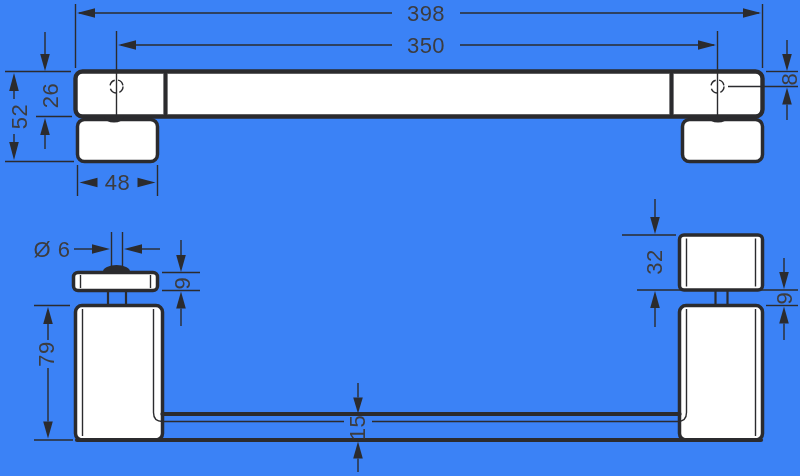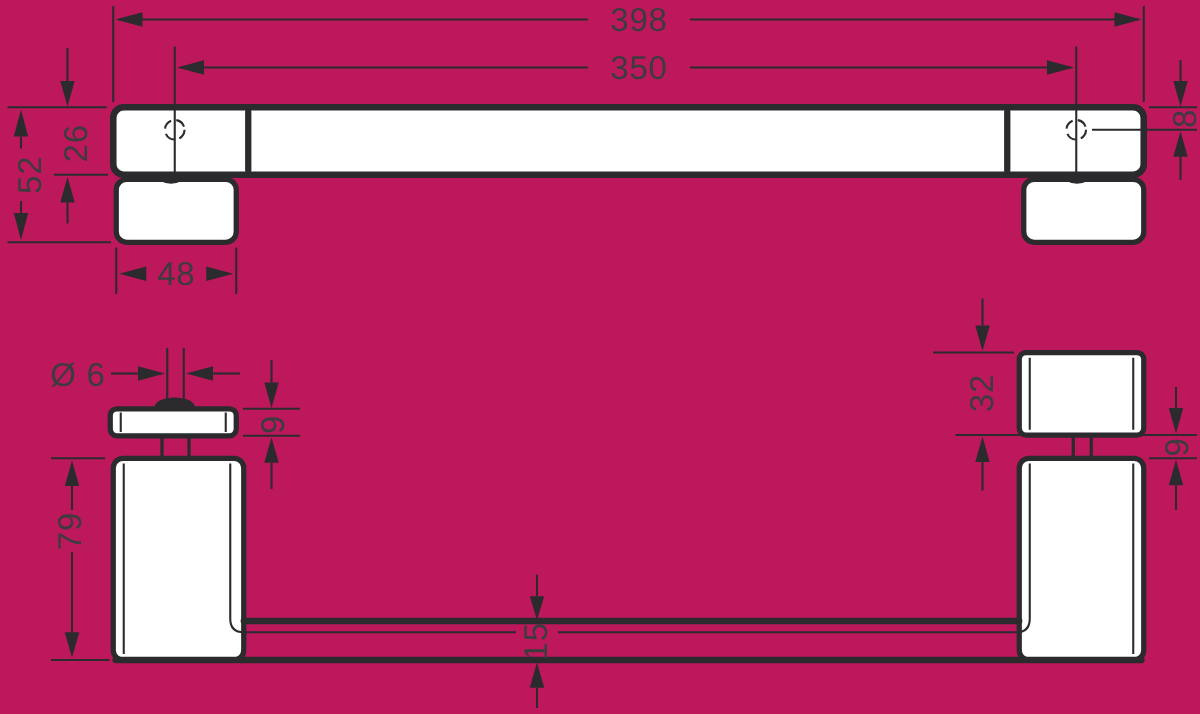--- a/index.html
+++ b/index.html
@@ -1,17 +1,17 @@
 <!DOCTYPE html>
 <html style="--line: #2b2b2e; --text: #3c3c3f;"><head>
 <meta charset="utf-8">
 <style>
   :root { --line:#2b2b2e; --text:#3c3c3f; }
   html,body { margin:0; padding:0; background:#fff; }
-  .stage { width:800px; height:476px; position:relative; background:#be185d; overflow:hidden; }
+  .stage { width:800px; height:476px; position:relative; background:#3b82f6; overflow:hidden; }
   svg { display:block; }
   
   .e  { stroke:var(--line); stroke-width:1.4; fill:none; }
   
   .m  { stroke:var(--line); stroke-width:2.2; fill:none; }
   
   .o4 { stroke:var(--line); stroke-width:4.4; fill:#fff; }
   .o3 { stroke:var(--line); stroke-width:3.5; fill:#fff; }
   .h4 { stroke:var(--line); stroke-width:4.2; fill:none; stroke-linecap:round; }
   

